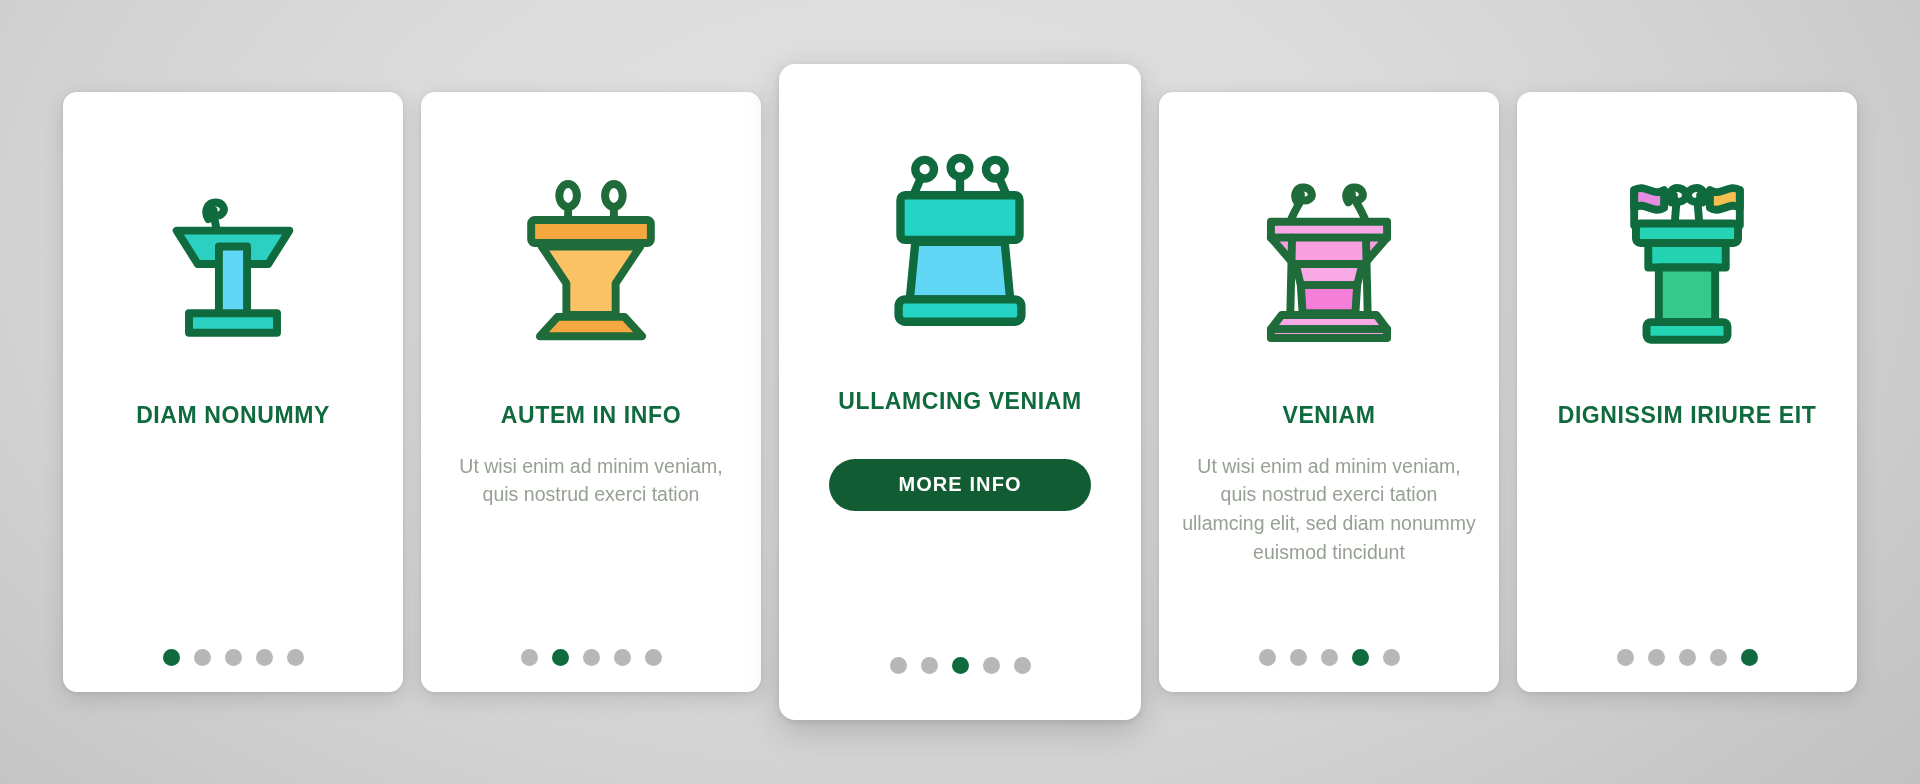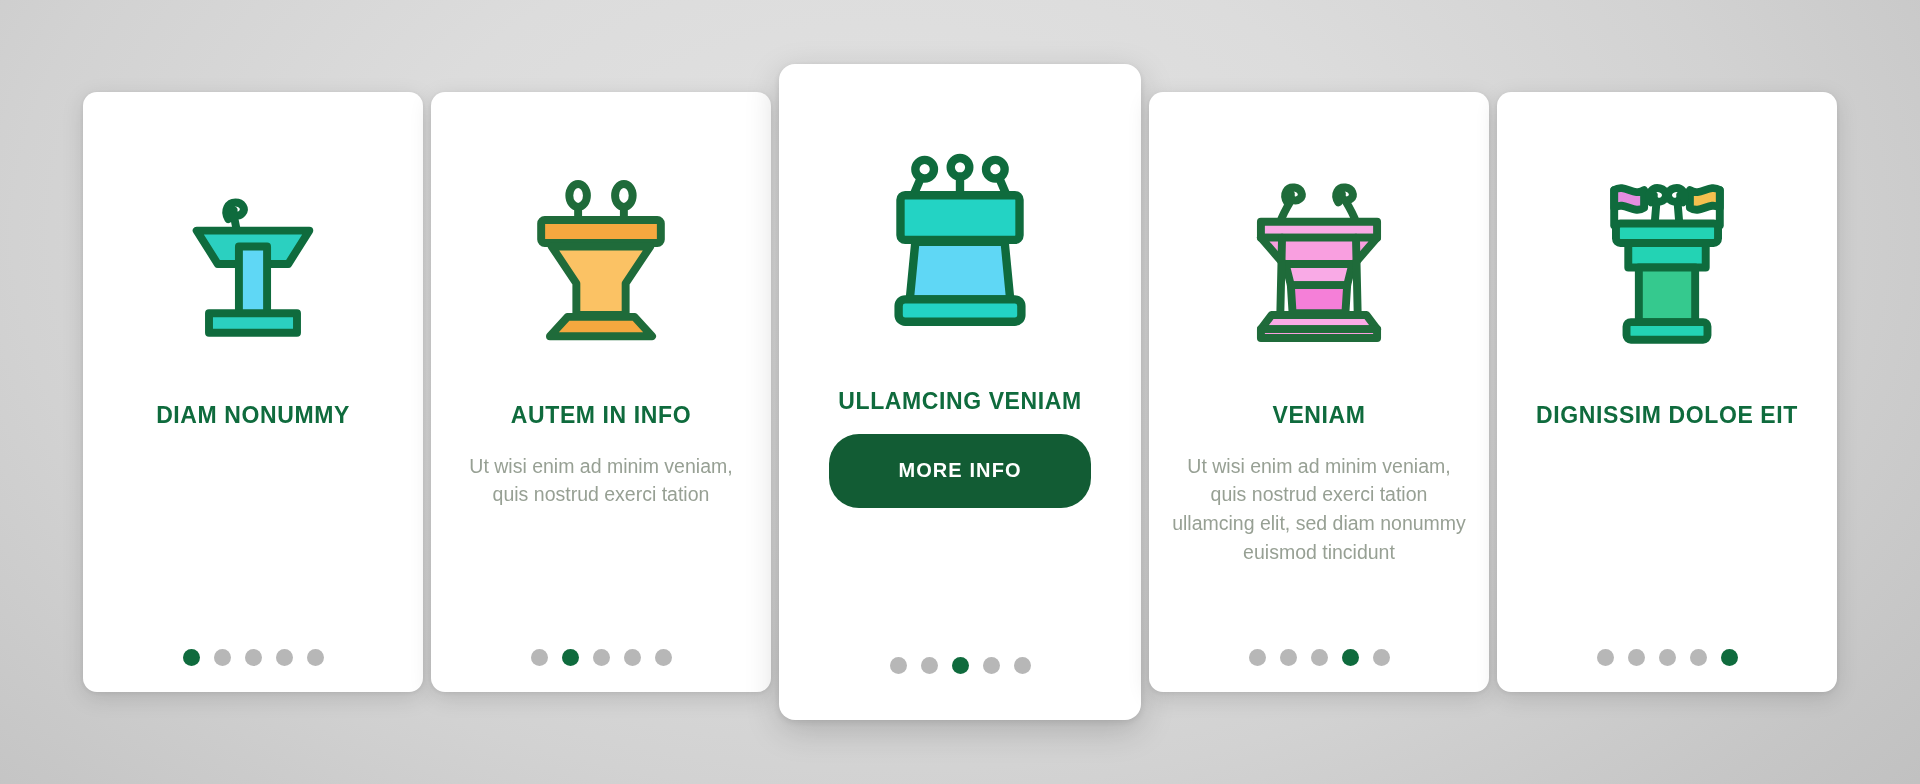--- a/index.html
+++ b/index.html
@@ -23,21 +23,21 @@
     display: flex;
     align-items: center;
     justify-content: center;
     box-sizing: border-box;
   }
 
   .carousel {
     display: flex;
     align-items: center;
     justify-content: center;
-    gap: 8px;
+    gap: 18px;
   }
 
   .card {
     width: 340px;
     height: 600px;
     background: #ffffff;
     border-radius: 14px;
     box-shadow: 0 6px 22px rgba(0,0,0,0.13), 0 1px 4px rgba(0,0,0,0.07);
     display: flex;
     flex-direction: column;
@@ -94,30 +94,30 @@
     text-align: center;
     margin: 22px 0 0 0;
     max-width: 300px;
   }
 
   .spacer {
     flex: 1 1 auto;
   }
 
   .more-btn {
-    margin-top: 18px;
+    margin-top: 43px;
     background: #125c34;
     color: #ffffff;
     border: none;
     border-radius: 30px;
     font-size: 20px;
     font-weight: bold;
     letter-spacing: 1.1px;
     padding: 0 40px;
-    height: 74px;
+    height: 52px;
     min-width: 262px;
     cursor: pointer;
     font-family: "Liberation Sans", sans-serif;
   }
 
   .dots {
     display: flex;
     gap: 14px;
     align-items: center;
     justify-content: center;
@@ -260,21 +260,21 @@
             <path d="M88 38 L86 62"></path>
             <path d="M118 38 C124 28, 116 20, 108 22 C100 24, 99 33, 105 36 C111 39, 116 35, 115 30" fill="#ffffff"></path>
             <path d="M112 38 L114 62"></path>
             <rect x="42" y="62" width="116" height="22" rx="5" fill="#23d3b4"></rect>
             <rect x="56" y="84" width="88" height="28" fill="#23d3b4"></rect>
             <rect x="68" y="112" width="64" height="62" fill="#35c98e"></rect>
             <rect x="54" y="174" width="92" height="20" rx="5" fill="#23d3b4"></rect>
           </g>
         </svg>
       </div>
-      <div class="card-title">DIGNISSIM DOLOE EIT</div>
+      <div class="card-title">DIGNISSIM IRIURE EIT</div>
       <div class="spacer"></div>
       <div class="dots">
         <span class="dot"></span>
         <span class="dot"></span>
         <span class="dot"></span>
         <span class="dot"></span>
         <span class="dot active"></span>
       </div>
     </div>
 

